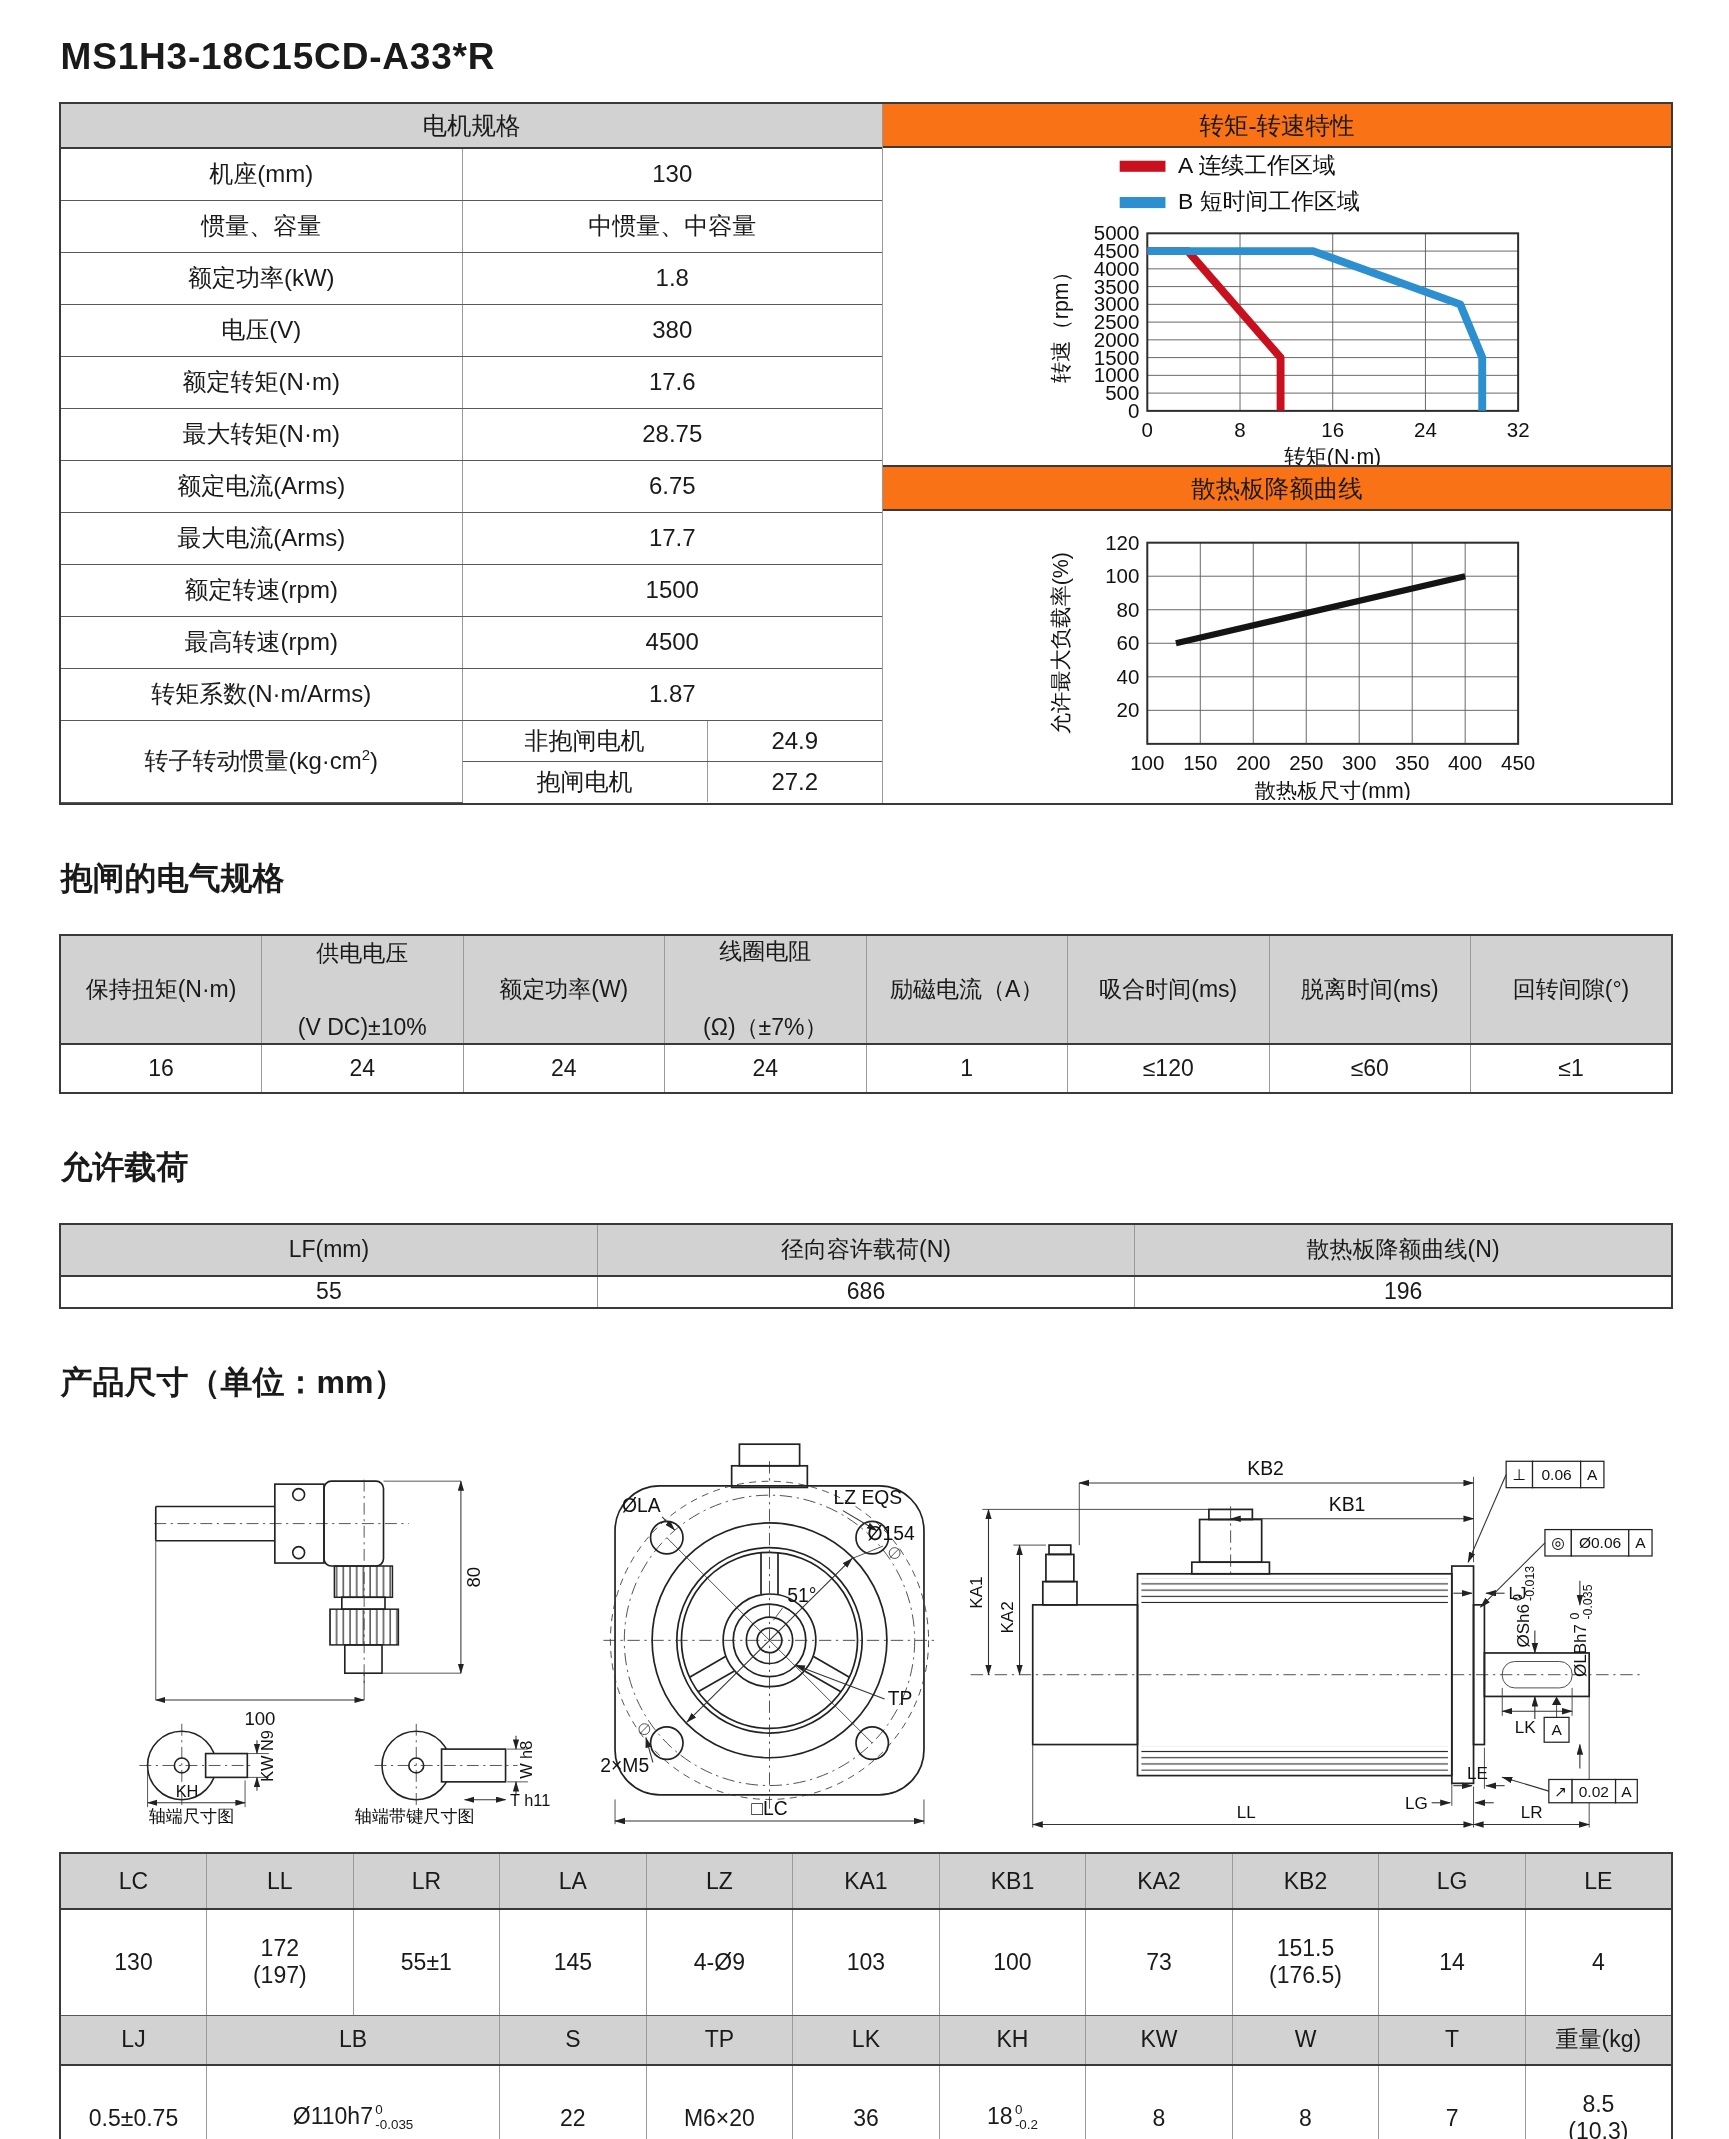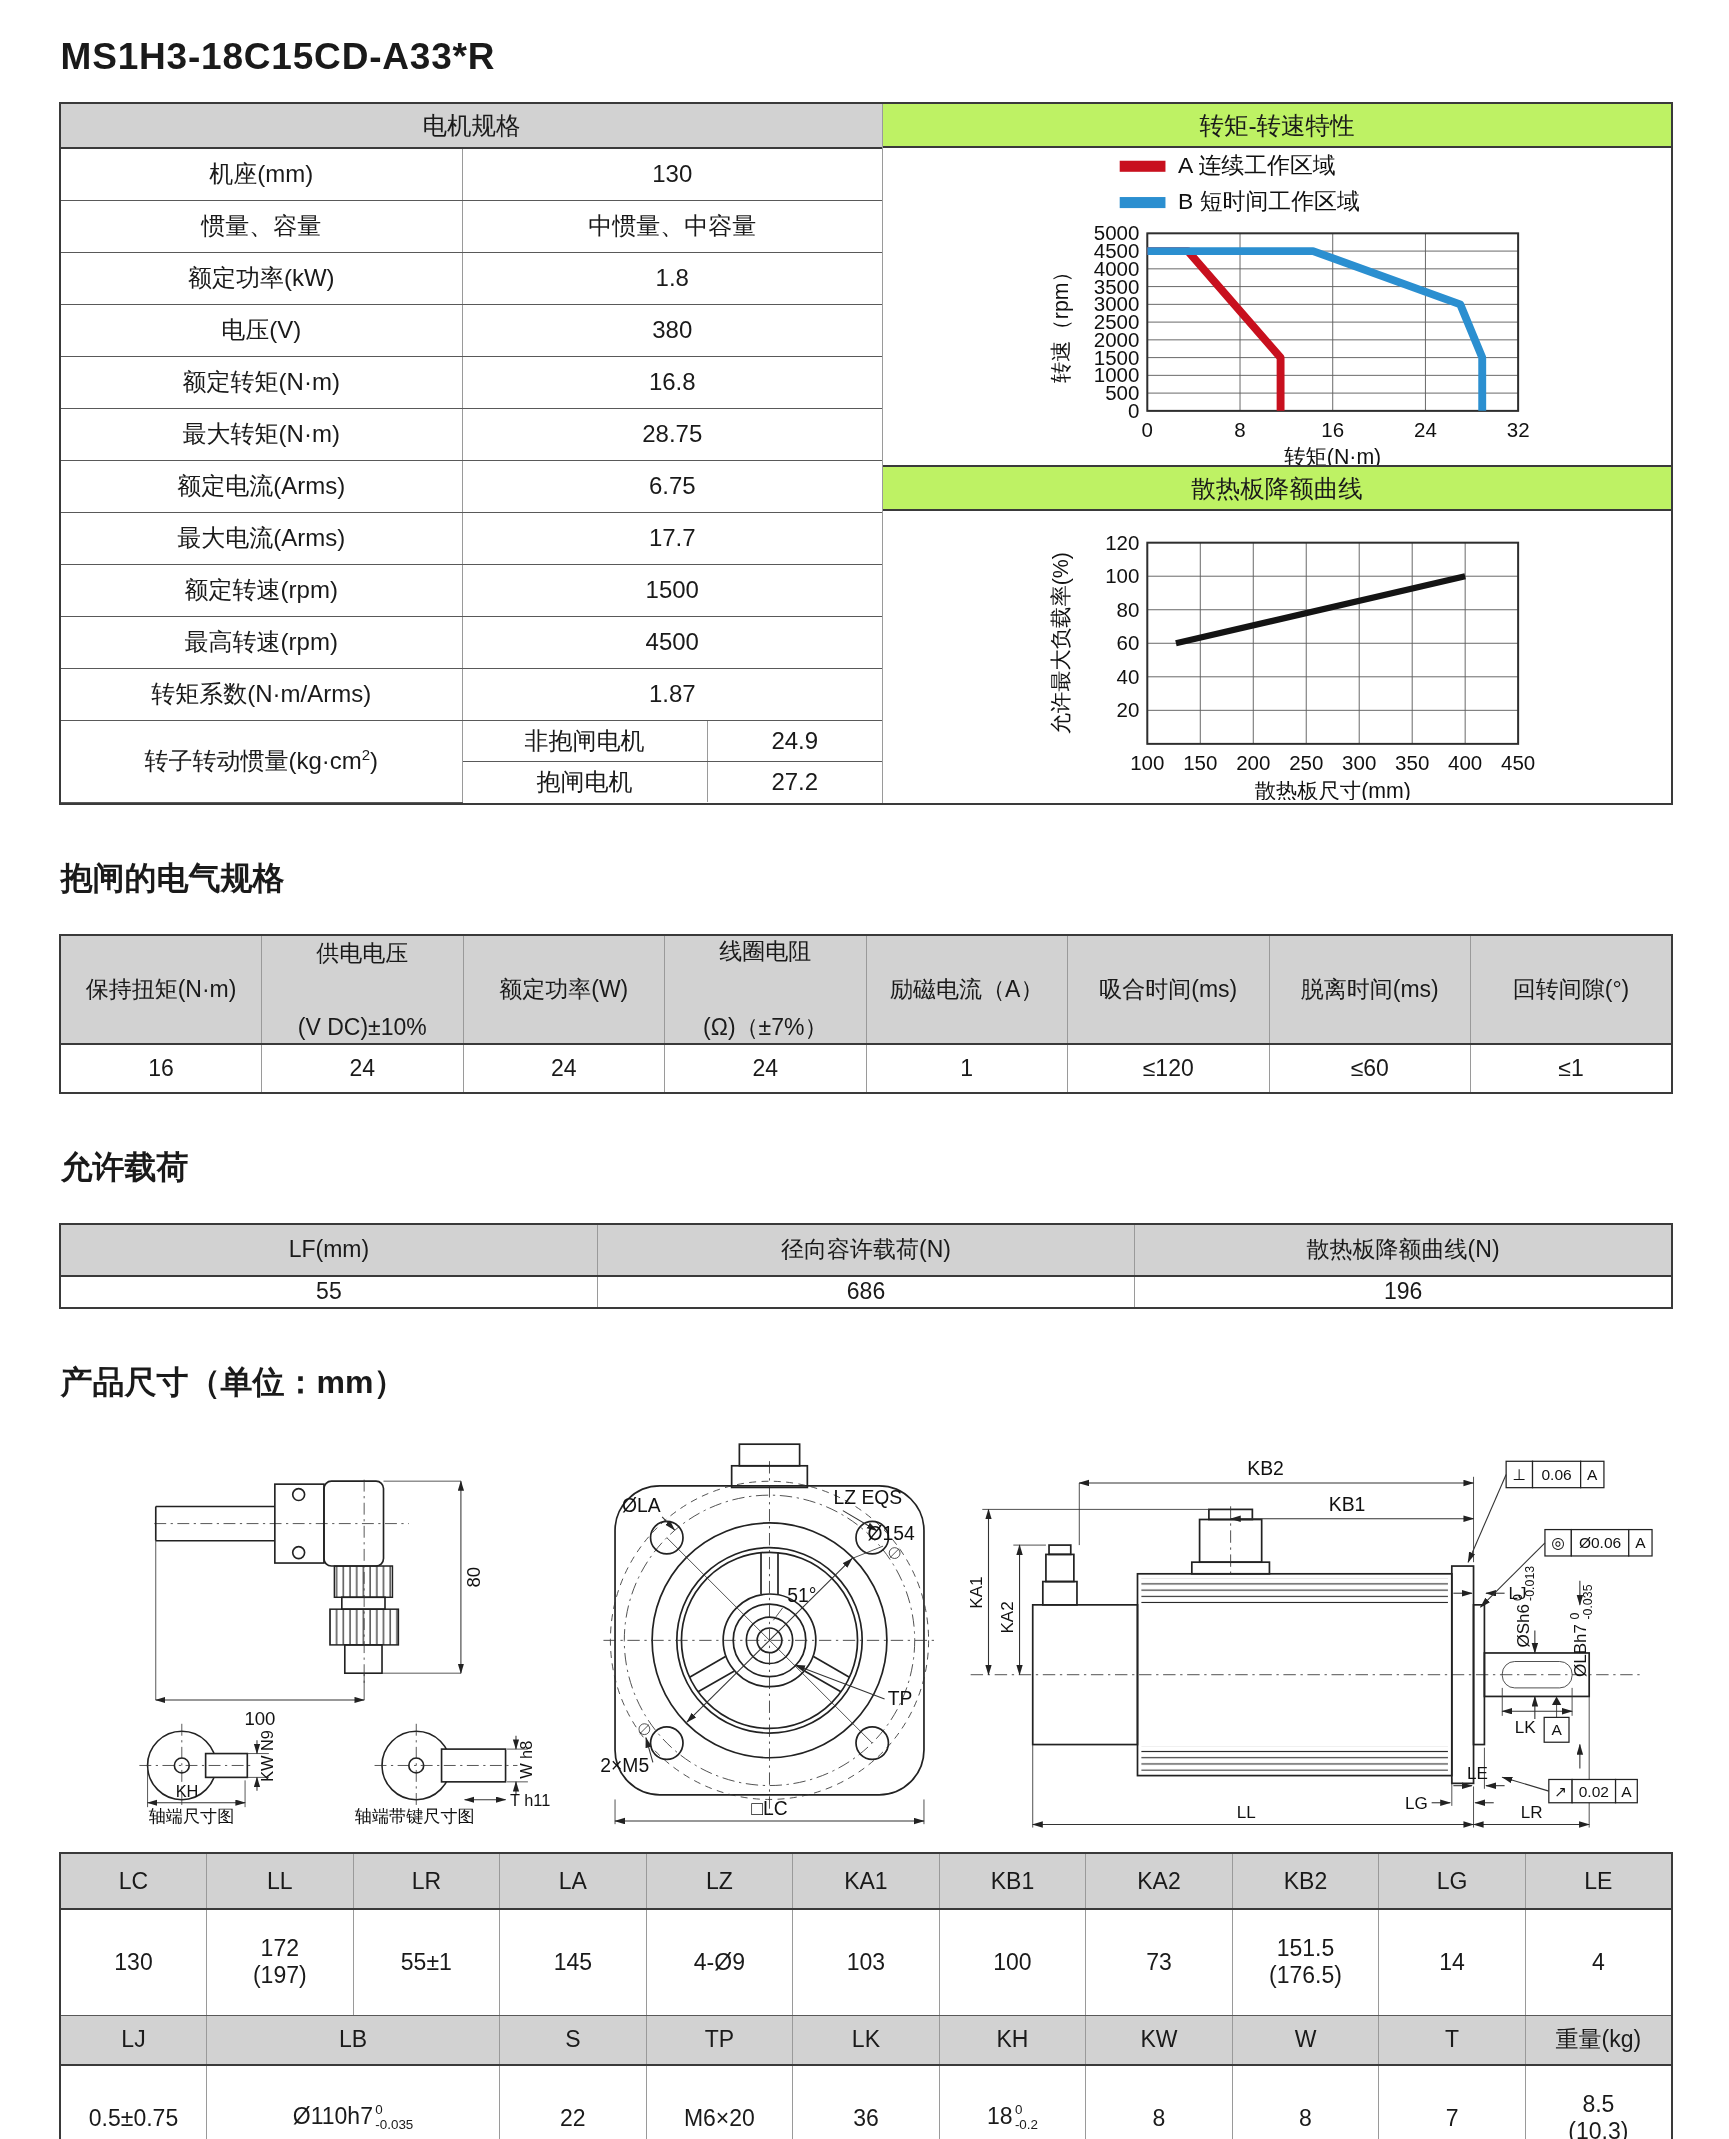--- a/index.html
+++ b/index.html
@@ -17,21 +17,21 @@
   table.spec td:last-child { border-right:none; }
   table.spec tr.head td { background:#d2d2d2; height:44px; font-size:24.5px;
     border-bottom:2.4px solid #3a3a3a; }
   table.spec tr.r { height:52px; }
   table.spec tr.rin { height:41px; }
   table.spec tr:last-child td { border-bottom:none; }
   table.spec sup { font-size:15px; }
 
   .charts { width:793px; border-left:0.8px solid #9a9a9a;
     display:grid; grid-template-rows:44px 319px 44px 289px; }
-  .chead { background:#bef264; border-bottom:2.4px solid #3a3a3a;
+  .chead { background:#f97316; border-bottom:2.4px solid #3a3a3a;
     display:flex; align-items:center; justify-content:center; font-size:24.5px; }
   .cbody { border-bottom:2.4px solid #3a3a3a; overflow:hidden; }
   .cbody:last-child { border-bottom:none; }
   .cbody svg { display:block; margin:0 auto; }
   svg.chart text { fill:#111; }
   svg.chart .gl { stroke:#606060; stroke-width:1.2; }
   svg.chart .plotborder { fill:none; stroke:#2e2e2e; stroke-width:2.5; }
   svg.chart .tick { font-size:26px; }
   svg.chart .axlabel { font-size:27px; }
   svg.chart .legend { font-size:29px; }
@@ -117,21 +117,21 @@
     <tr class="r">
           <td>额定功率(kW)</td>
           <td colspan="2">1.8</td>
         </tr>
     <tr class="r">
           <td>电压(V)</td>
           <td colspan="2">380</td>
         </tr>
     <tr class="r">
           <td>额定转矩(N·m)</td>
-          <td colspan="2">16.8</td>
+          <td colspan="2">17.6</td>
         </tr>
     <tr class="r">
           <td>最大转矩(N·m)</td>
           <td colspan="2">28.75</td>
         </tr>
     <tr class="r">
           <td>额定电流(Arms)</td>
           <td colspan="2">6.75</td>
         </tr>
     <tr class="r">

